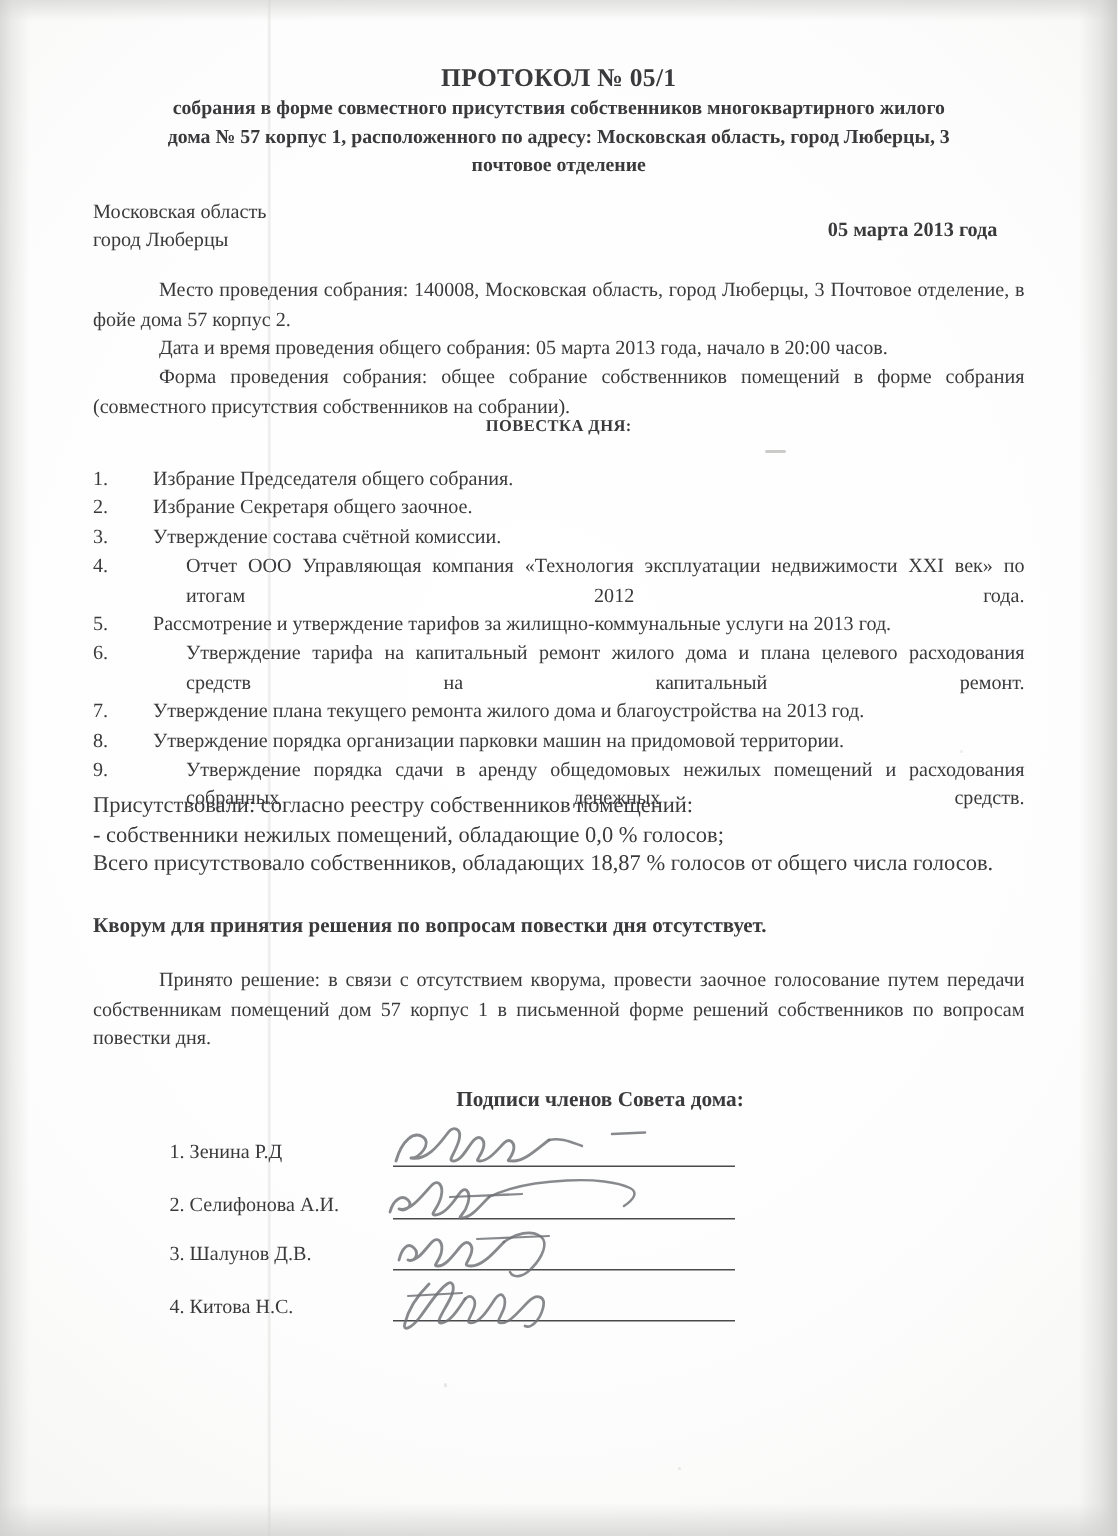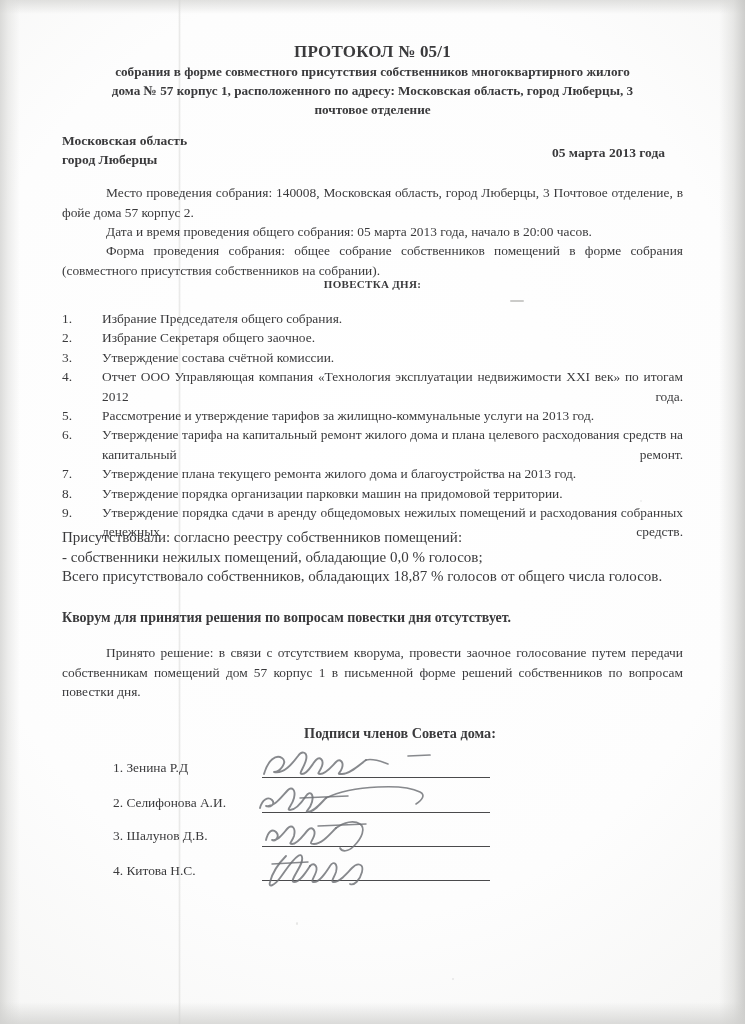--- a/index.html
+++ b/index.html
@@ -83,21 +83,21 @@
     text-align: center;
     letter-spacing: 0.2px;
   }
   .subtitle {
     font-weight: bold;
     font-size: 13.2px;
     text-align: center;
     line-height: 19px;
   }
   .place {
-    font-weight: bold;
+    font-weight: normal;
     font-size: 13.5px;
     line-height: 19px;
   }
   .date {
     font-weight: bold;
     font-size: 13.5px;
     text-align: right;
   }
   .para {
     font-size: 13.4px;
@@ -127,20 +127,21 @@
   .agenda-num {
     flex: 0 0 40px;
     font-size: 13.4px;
   }
   .agenda-txt {
     flex: 1 1 auto;
     text-align: justify;
   }
   .agenda-txt.jstfy {
     text-align-last: justify;
+    margin-left: 22px;
   }
   .attend {
     font-size: 15px;
     line-height: 19.6px;
   }
   .quorum {
     font-weight: bold;
     font-size: 14px;
   }
   .signs-head {

